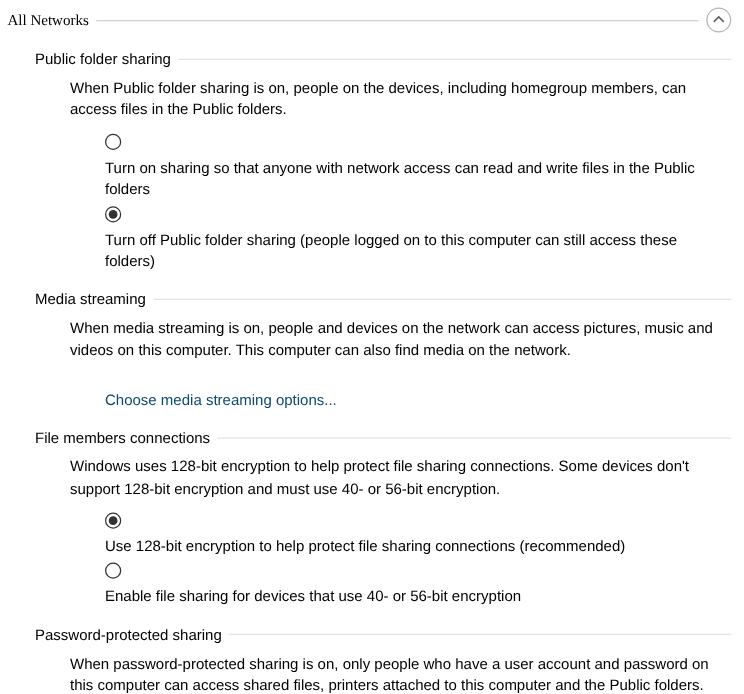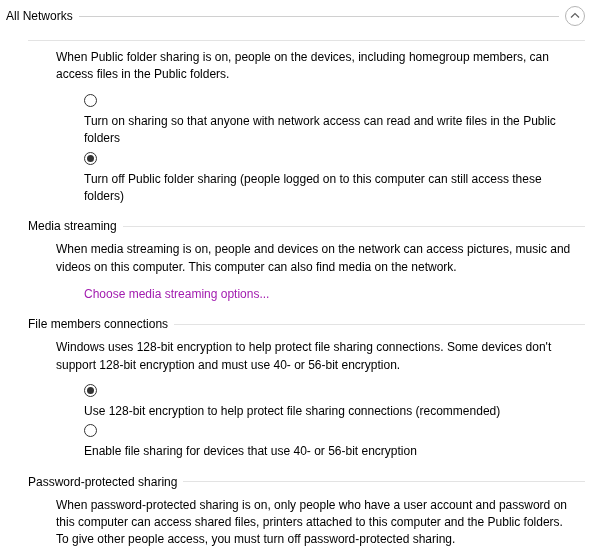--- a/index.html
+++ b/index.html
@@ -9,20 +9,21 @@
       color: #000;
       background: #fff;
       width: 595px;
       padding: 6px 10px 10px 6px;
     }
     .section-hdr {
       display: flex;
       align-items: center;
       gap: 6px;
       margin-top: 10px;
+      font-family: Liberation Serif, serif;
     }
     .section-hdr:first-of-type { margin-top: 0; }
     .section-hdr .title { white-space: nowrap; font-size: 12px; }
     .section-hdr .rule {
       flex: 1;
       border-top: 1px solid #d0d0d0;
       height: 0;
     }
     .chev-btn {
       width: 20px; height: 20px;
@@ -69,23 +70,23 @@
     }
     .radio.selected::after {
       content: '';
       position: absolute;
       top: 2px; left: 2px;
       width: 7px; height: 7px;
       background: #333;
       border-radius: 50%;
     }
     .link {
-      color: #a21caf;
+      color: #0c4a6e;
       cursor: pointer;
-      margin: 3px 0 2px 78px;
+      margin: 16px 0 2px 78px;
       display: inline-block;
     }
   </style>
 </head>
 <body>
 
 
 
 
 <div class="section-hdr">
@@ -93,20 +94,21 @@
   <span class="rule"></span>
   <span class="chev-btn">
     <svg viewBox="0 0 10 10">
       <path d="M1 6.5 L5 2.5 L9 6.5" fill="none" stroke="currentColor" stroke-width="1.2"></path>
     </svg>
   </span>
 </div>
 
 
 <div class="sub-hdr">
+  <span class="title">Public folder sharing</span>
   <span class="rule"></span>
 </div>
 <div class="desc">When Public folder sharing is on, people on the devices, including homegroup members, can access files in the Public folders.</div>
 <div class="radio-group">
   <label class="radio-row">
     <span class="radio"></span>
     <span>Turn on sharing so that anyone with network access can read and write files in the Public folders</span>
   </label>
   <label class="radio-row">
     <span class="radio selected"></span>

